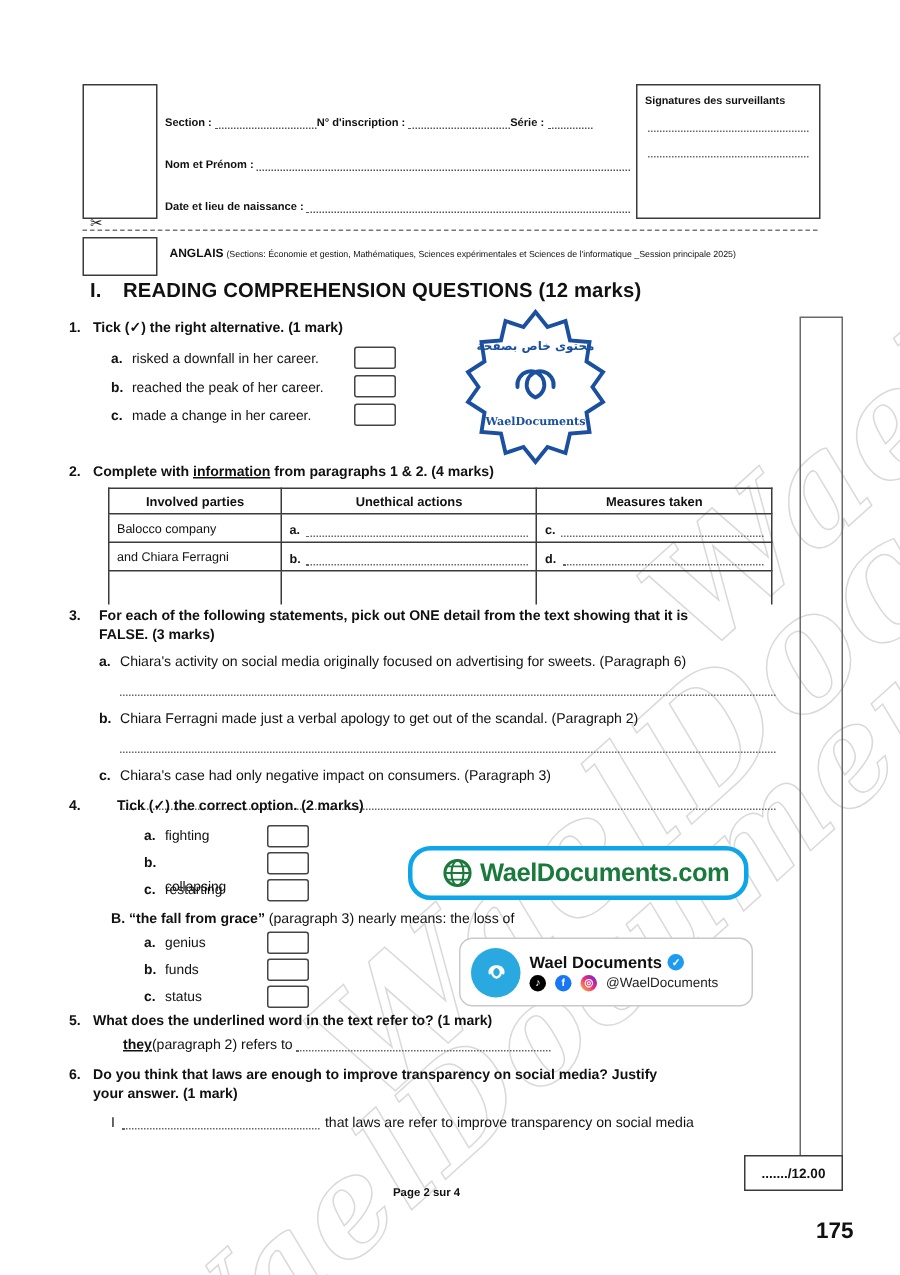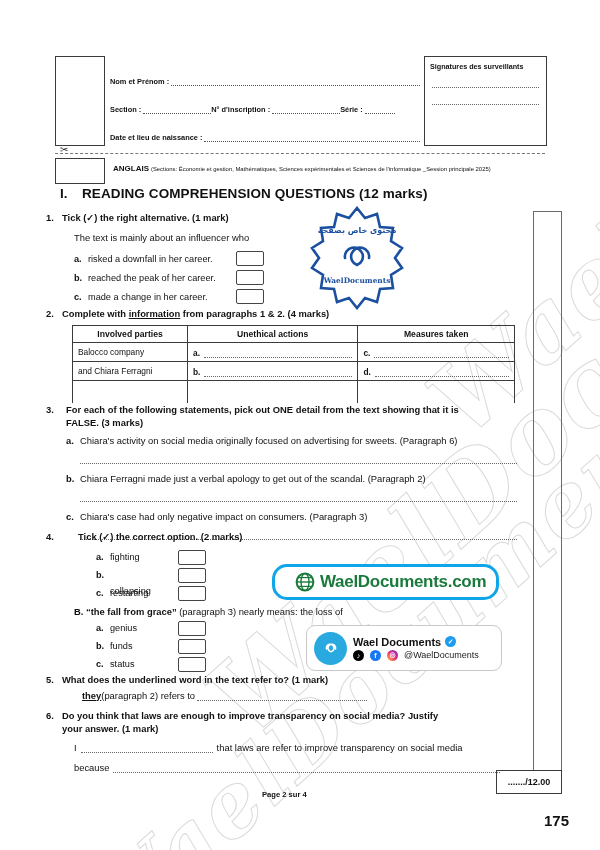--- a/index.html
+++ b/index.html
@@ -256,32 +256,32 @@
   <div class="wm-text wm-c">WaelDocuments</div>
 </div>
 
 <div class="sheet">
 
   <div class="hdr-box-1"></div>
   <div class="hdr-box-2"></div>
 
   <div class="hdr-fields">
     <div class="field-row">
-      <span class="lbl">Nom et Prénom :</span>
-      <span class="dots"></span>
-    </div>
-    <div class="field-row">
       <span class="lbl">Section :</span>
       <span class="dots short"></span>
       <span class="lbl">N° d'inscription :</span>
       <span class="dots short"></span>
       <span class="lbl">Série :</span>
       <span class="dots tiny"></span>
     </div>
     <div class="field-row">
+      <span class="lbl">Nom et Prénom :</span>
+      <span class="dots"></span>
+    </div>
+    <div class="field-row">
       <span class="lbl">Date et lieu de naissance :</span>
       <span class="dots"></span>
     </div>
   </div>
 
   <div class="sign-box">
     <div class="sign-title">Signatures des surveillants</div>
     <div class="sign-line"></div>
     <div class="sign-line"></div>
   </div>
@@ -299,21 +299,20 @@
   </div>
 
   <div class="mark-col"></div>
   <div class="score-box">
     <span>......./12.00</span>
   </div>
 
   <div class="q" style="left:46px; top:212px; width:260px;">
     <span class="qnum" style="left:0; top:0;">1.</span>
     <div class="qtext" style="margin-left:16px;">Tick (✓) the right alternative. (1 mark)</div>
-    <div style="margin-left:28px; margin-top:9px;">The text is mainly about an influencer who</div>
     <div style="margin-left:28px; margin-top:6px;">
       <div class="opt-row">
         <span class="opt-letter">a.</span>
         <span class="opt-label">risked a downfall in her career.</span>
         <span class="tickbox"></span>
       </div>
       <div class="opt-row">
         <span class="opt-letter">b.</span>
         <span class="opt-label">reached the peak of her career.</span>
         <span class="tickbox"></span>
@@ -466,24 +465,20 @@
   <div class="q" style="left:46px; top:710px; width:480px;">
     <span class="qnum" style="left:0; top:0;">6.</span>
     <div class="qtext" style="margin-left:16px;">Do you think that laws are enough to improve transparency on social media? Justify</div>
     <div class="qtext" style="margin-left:16px; margin-top:2px;">your answer. (1 mark)</div>
 
     <div style="margin-left:28px; margin-top:8px; display:flex; align-items:flex-end;">
       <span>I</span>
       <span class="answer-line" style="flex:0 0 132px; margin:0 4px;"></span>
       <span>that laws are refer to improve transparency on social media</span>
     </div>
-    <div style="margin-left:28px; margin-top:9px; display:flex; align-items:flex-end;">
-      <span>because</span>
-      <span class="answer-line" style="flex:1; margin-left:4px; margin-right:26px;"></span>
-    </div>
   </div>
 
   <div class="page-footer">Page 2 sur 4</div>
   <div class="page-number">175</div>
 
   <div class="star-badge">
     <svg width="104" height="104" viewBox="0 0 104 104">
       <polygon points="52,2 60,12 72,8 75,21 88,22 86,35 97,42 90,52 97,62 86,69 88,82 75,83 72,96 60,92 52,102 44,92 32,96 29,83 16,82 18,69 7,62 14,52 7,42 18,35 16,22 29,21 32,8 44,12" fill="#ffffff" stroke="#1b4fa0" stroke-width="2.6"></polygon>
       <path d="M40 52 a9 9 0 1 1 12 7 a9 9 0 1 1 12 -7" fill="none" stroke="#1b4fa0" stroke-width="2.6" stroke-linecap="round"></path>
     </svg>

